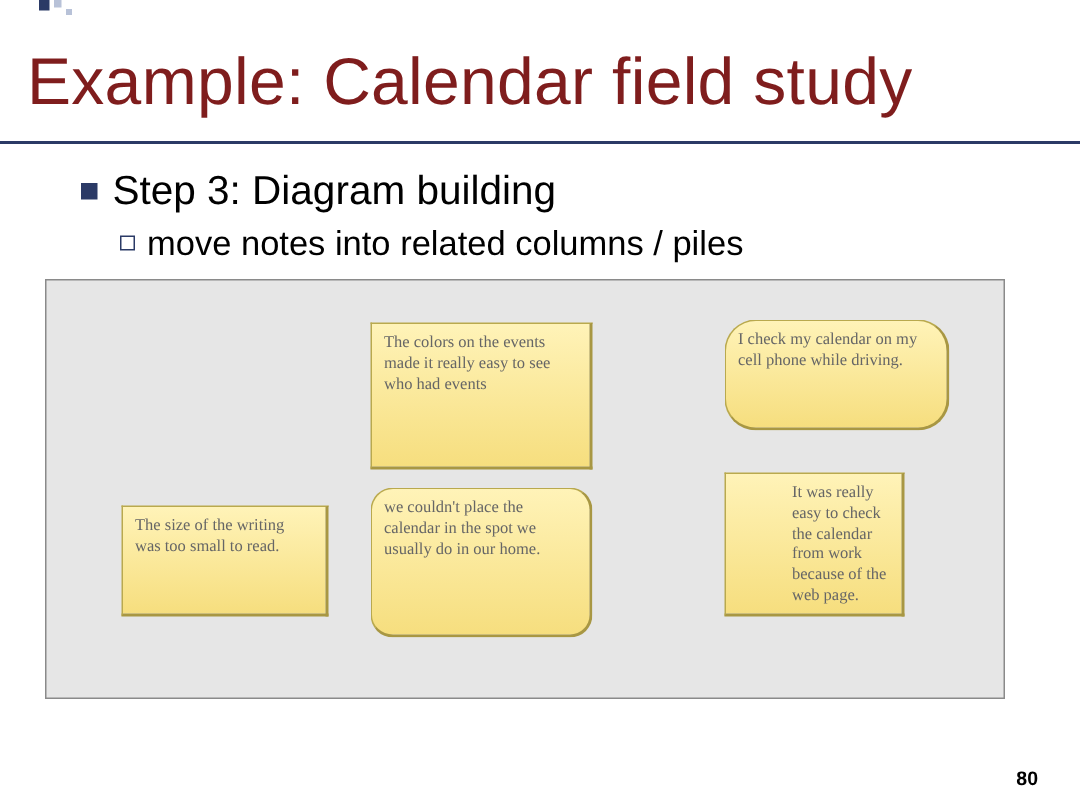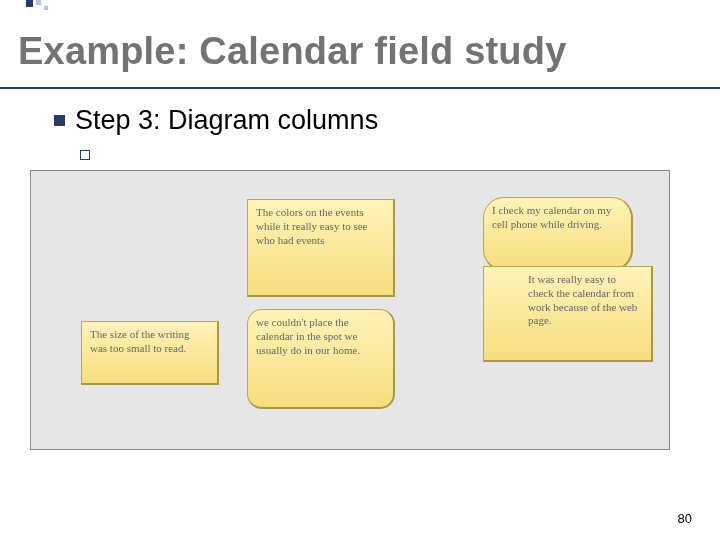--- a/index.html
+++ b/index.html
@@ -36,23 +36,23 @@
     width: 4px; height: 4px;
     background: #b8c2d8;
   }
   .title-rule {
     display: flex;
     align-items: flex-end;
     border-bottom: 2px solid #2b3a66;
     padding: 8px 18px 2px 18px;
   }
   h1 {
-    font-size: 38px;
-    font-weight: 700;
-    color: #737373;
+    font-size: 44px;
+    font-weight: 400;
+    color: #7f1d1d;
     letter-spacing: 0.2px;
     padding: 12px 18px 4px 18px;
   }
   .content {
     padding: 16px 40px 0 54px;
   }
   .b1 {
     display: flex;
     align-items: flex-start;
     font-size: 27px;
@@ -97,45 +97,46 @@
     padding: 6px 8px;
     font-family: "Comic Sans MS", "Segoe Script", cursive;
     font-size: 11px;
     line-height: 1.25;
     color: #666;
   }
   .pagenum {
     position: absolute;
     right: 28px; bottom: 14px;
     font-size: 13px;
-    font-weight: 400;
+    font-weight: 700;
     color: #000;
   }
 </style>
 </head>
 <body>
 
 <div class="topbar">
     <span class="dot3"></span>
   </div>
 
 <h1>Example: Calendar field study</h1>
 <div class="title-rule"></div>
 
 <div class="content">
   <div class="b1">
     <span class="sq"></span>
-    <span>Step 3: Diagram columns</span>
+    <span>Step 3: Diagram building</span>
   </div>
   <div class="b2">
     <span class="hsq"></span>
+    <span>move notes into related columns / piles</span>
   </div>
 </div>
 
 <div class="board">
-  <div class="note" style="left:50px; top:150px; width:138px; height:64px;">The size of the writing was too small to read.</div>
-  <div class="note" style="left:216px; top:28px; width:148px; height:98px;">The colors on the events while it really easy to see who had events</div>
+  <div class="note" style="left:50px; top:150px; width:138px; height:74px;">The size of the writing was too small to read.</div>
+  <div class="note" style="left:216px; top:28px; width:148px; height:98px;">The colors on the events made it really easy to see who had events</div>
   <div class="note" style="left:216px; top:138px; width:148px; height:100px;border-radius:15px;">we couldn't place the calendar in the spot we usually do in our home.</div>
   <div class="note" style="left:452px; top:26px; width:150px; height:74px;border-radius:21px;">I check my calendar on my cell phone while driving.</div>
-  <div class="note" style="left:452px; top:95px; width:170px; height:96px;padding-left:44px;">It was really easy to check the calendar from work because of the web page.</div>
+  <div class="note" style="left:452px; top:128px; width:120px; height:96px;padding-left:44px;">It was really easy to check the calendar from work because of the web page.</div>
 </div>
 
 <div class="pagenum">80</div>
 
 </body></html>

